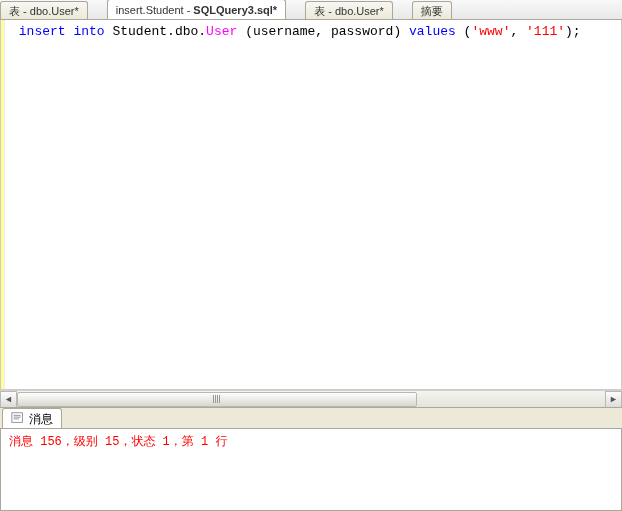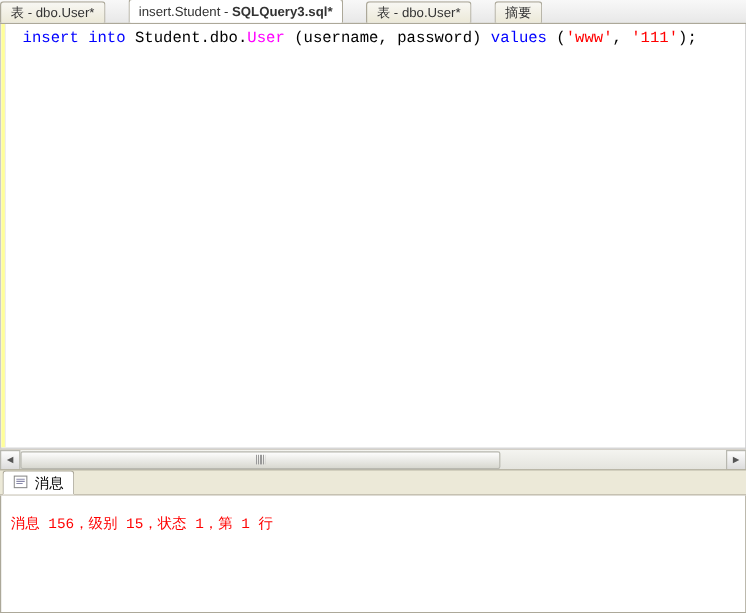--- a/index.html
+++ b/index.html
@@ -129,25 +129,25 @@
       height: 20px;
       cursor: pointer;
     }
     .msg-icon {
       width: 14px;
       height: 14px;
       position: relative;
     }
     .msg-icon svg { width: 14px; height: 14px; }
     .messages-pane {
-      height: 98px;
+      height: 82px;
       border: 1px solid #aca899;
       border-top: none;
       background: #fff;
-      padding: 15px 8px;
+      padding: 4px 8px;
       font-family: "Courier New", SimSun, monospace;
       font-size: 12px;
       color: #ff0000;
       line-height: 1.5;
       overflow: auto;
     }
   </style>
 </head>
 <body>
 

